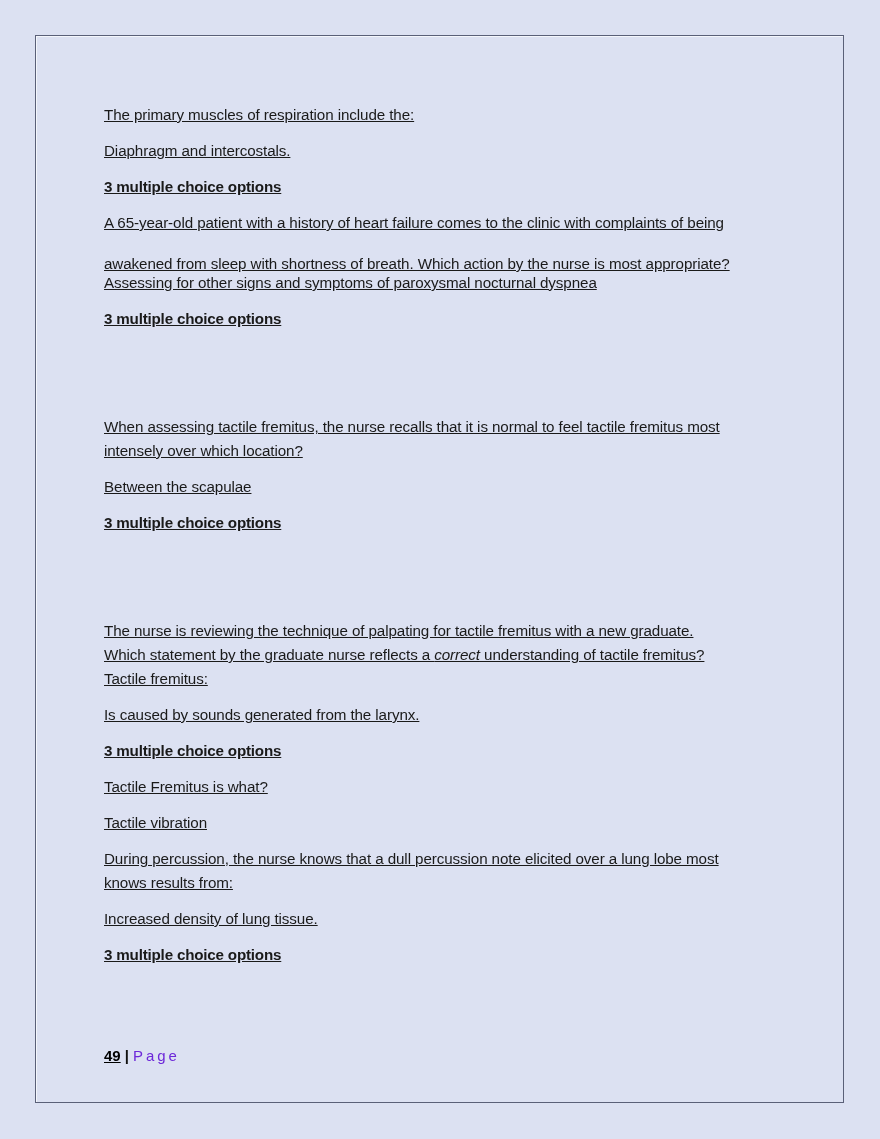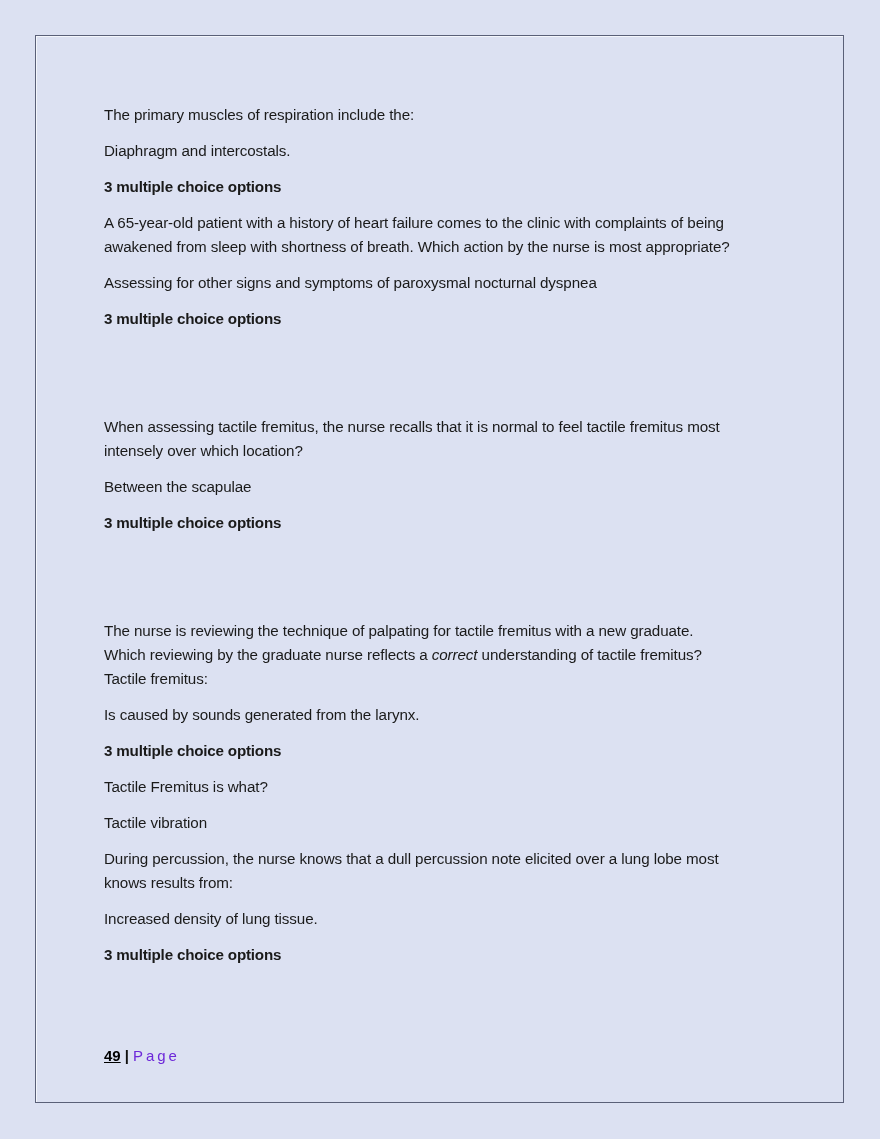--- a/index.html
+++ b/index.html
@@ -31,20 +31,21 @@
       top: 0;
       width: 680px;
     }
     .line {
       position: absolute;
       left: 0;
       white-space: nowrap;
       font-size: 15.2px;
       line-height: 24px;
       letter-spacing: -0.1px;
+      text-decoration: underline;
     }
     .bold {
       font-weight: bold;
       letter-spacing: -0.2px;
     }
     .footer {
       position: absolute;
       left: 104px;
       top: 1045px;
       font-size: 15px;
@@ -71,31 +72,31 @@
 
 <div class="page-border"></div>
 
 <div class="content">
 
   <div class="line" style="top:103px">The primary muscles of respiration include the:</div>
   <div class="line" style="top:139px">Diaphragm and intercostals.</div>
   <div class="line bold" style="top:175px">3 multiple choice options</div>
 
   <div class="line" style="top:211px">A 65-year-old patient with a history of heart failure comes to the clinic with complaints of being</div>
-  <div class="line" style="top:235px">awakened from sleep with shortness of breath. Which action by the nurse is most appropriate?</div>
+  <div class="line" style="top:252px">awakened from sleep with shortness of breath. Which action by the nurse is most appropriate?</div>
   <div class="line" style="top:271px">Assessing for other signs and symptoms of paroxysmal nocturnal dyspnea</div>
   <div class="line bold" style="top:307px">3 multiple choice options</div>
 
   <div class="line" style="top:415px">When assessing tactile fremitus, the nurse recalls that it is normal to feel tactile fremitus most</div>
   <div class="line" style="top:439px">intensely over which location?</div>
   <div class="line" style="top:475px">Between the scapulae</div>
   <div class="line bold" style="top:511px">3 multiple choice options</div>
 
   <div class="line" style="top:619px">The nurse is reviewing the technique of palpating for tactile fremitus with a new graduate.</div>
-  <div class="line" style="top:643px"><span>Which reviewing by the graduate nurse reflects a </span><em>correct</em><span> understanding of tactile fremitus?</span></div>
+  <div class="line" style="top:643px"><span>Which statement by the graduate nurse reflects a </span><em>correct</em><span> understanding of tactile fremitus?</span></div>
   <div class="line" style="top:667px">Tactile fremitus:</div>
   <div class="line" style="top:703px">Is caused by sounds generated from the larynx.</div>
   <div class="line bold" style="top:739px">3 multiple choice options</div>
 
   <div class="line" style="top:775px">Tactile Fremitus is what?</div>
   <div class="line" style="top:811px">Tactile vibration</div>
 
   <div class="line" style="top:847px">During percussion, the nurse knows that a dull percussion note elicited over a lung lobe most</div>
   <div class="line" style="top:871px">knows results from:</div>
   <div class="line" style="top:907px">Increased density of lung tissue.</div>

